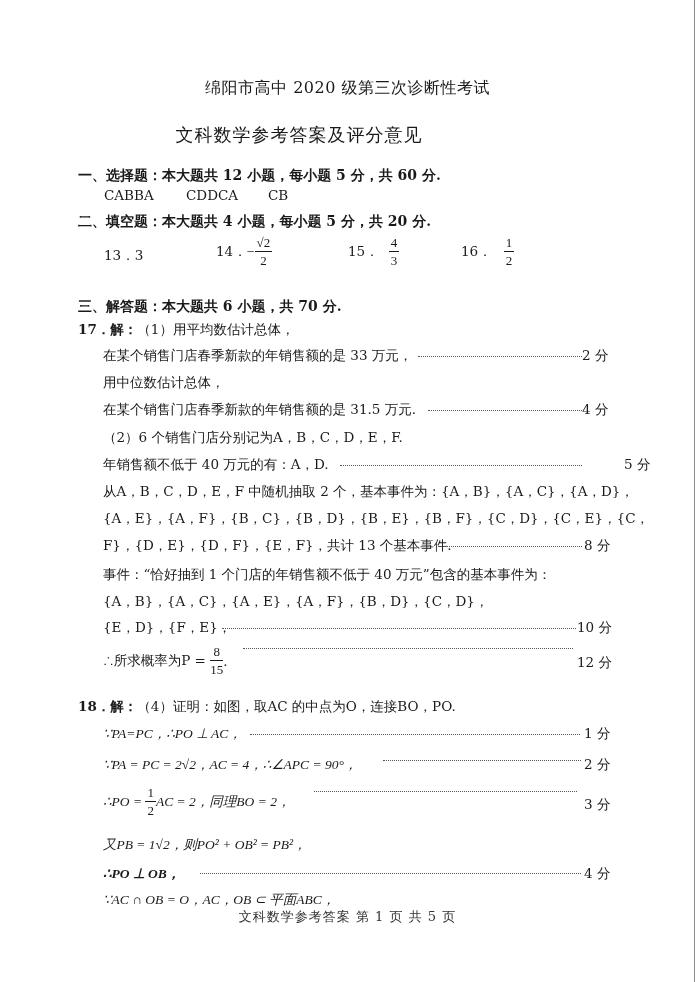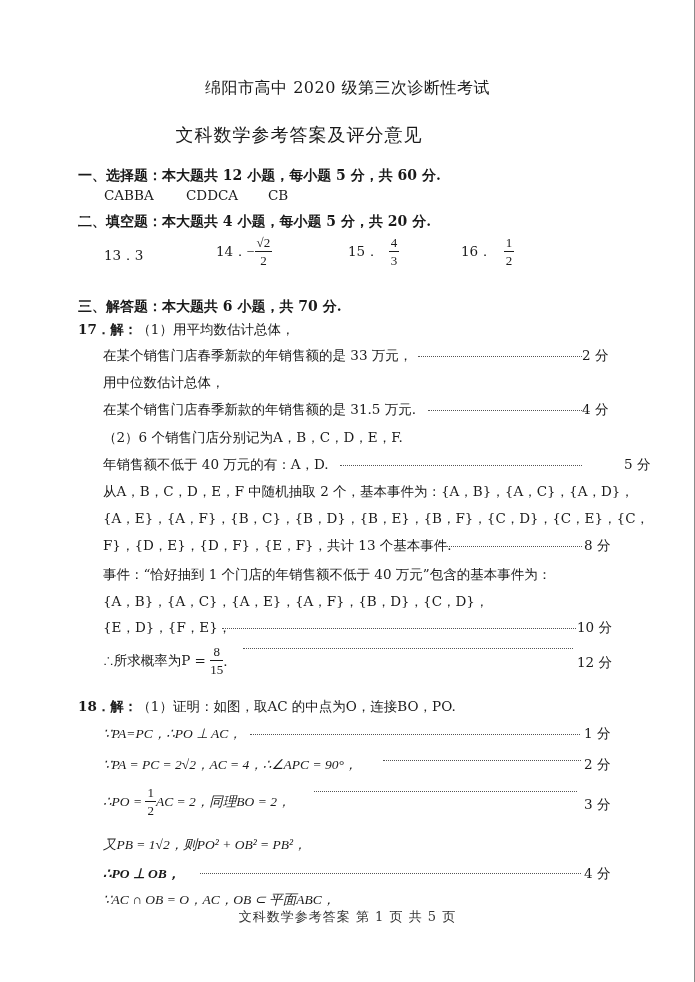--- a/index.html
+++ b/index.html
@@ -83,21 +83,21 @@
 <div class="score" style="left:577px; top:619px;">10 分</div>
 
 <div class="abs txt" style="left:103px; top:645px;">
   <span style="vertical-align:middle">∴所求概率为P =</span>
   <span class="frac"><span class="num">8</span><span class="den">15</span></span><span style="vertical-align:middle">.</span>
 </div>
 <div class="dots" style="left:243px; width:330px; top:648px;"></div>
 <div class="score" style="left:577px; top:654px;">12 分</div>
 
 <div class="abs txt" style="left:78px; top:698px;">
-  <span style="font-weight:bold">18．解：</span><span>（1）证明：如图，取AC 的中点为O，连接BO，PO.</span>
+  <span style="font-weight:bold">18．解：</span><span>（4）证明：如图，取AC 的中点为O，连接BO，PO.</span>
 </div>
 
 <div class="abs txt it" style="left:103px; top:725px;">∵PA=PC，∴PO ⊥ AC，</div>
 <div class="dots" style="left:250px; width:330px; top:734px;"></div>
 <div class="score" style="left:584px; top:725px;">1 分</div>
 
 <div class="abs txt it" style="left:103px; top:756px;">∵PA = PC = 2√2，AC = 4，∴∠APC = 90°，</div>
 <div class="dots" style="left:383px; width:198px; top:760px;"></div>
 <div class="score" style="left:584px; top:756px;">2 分</div>
 

